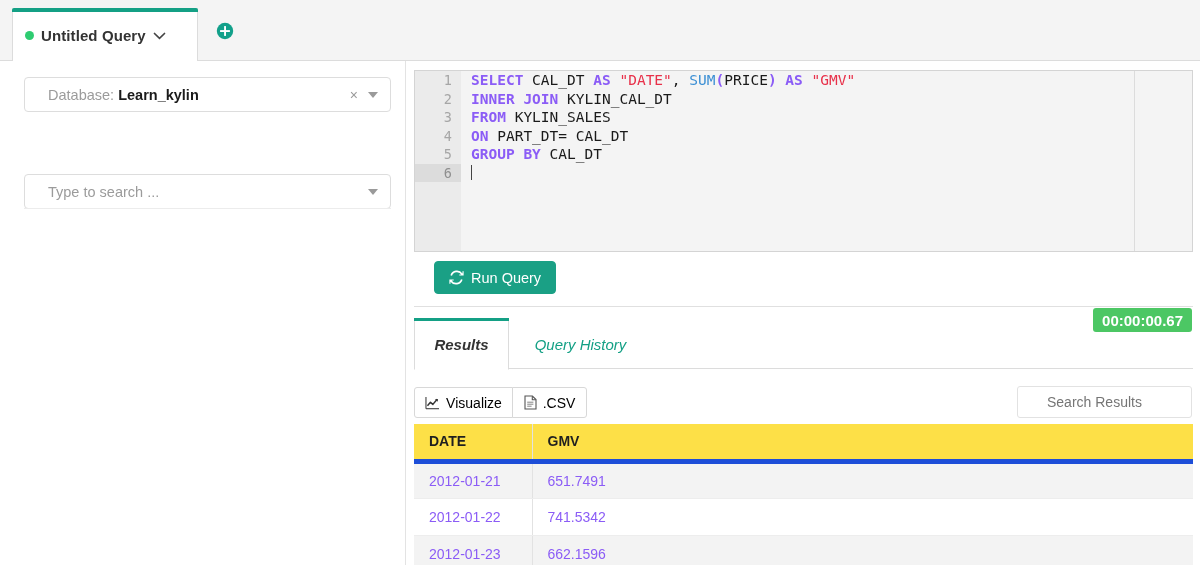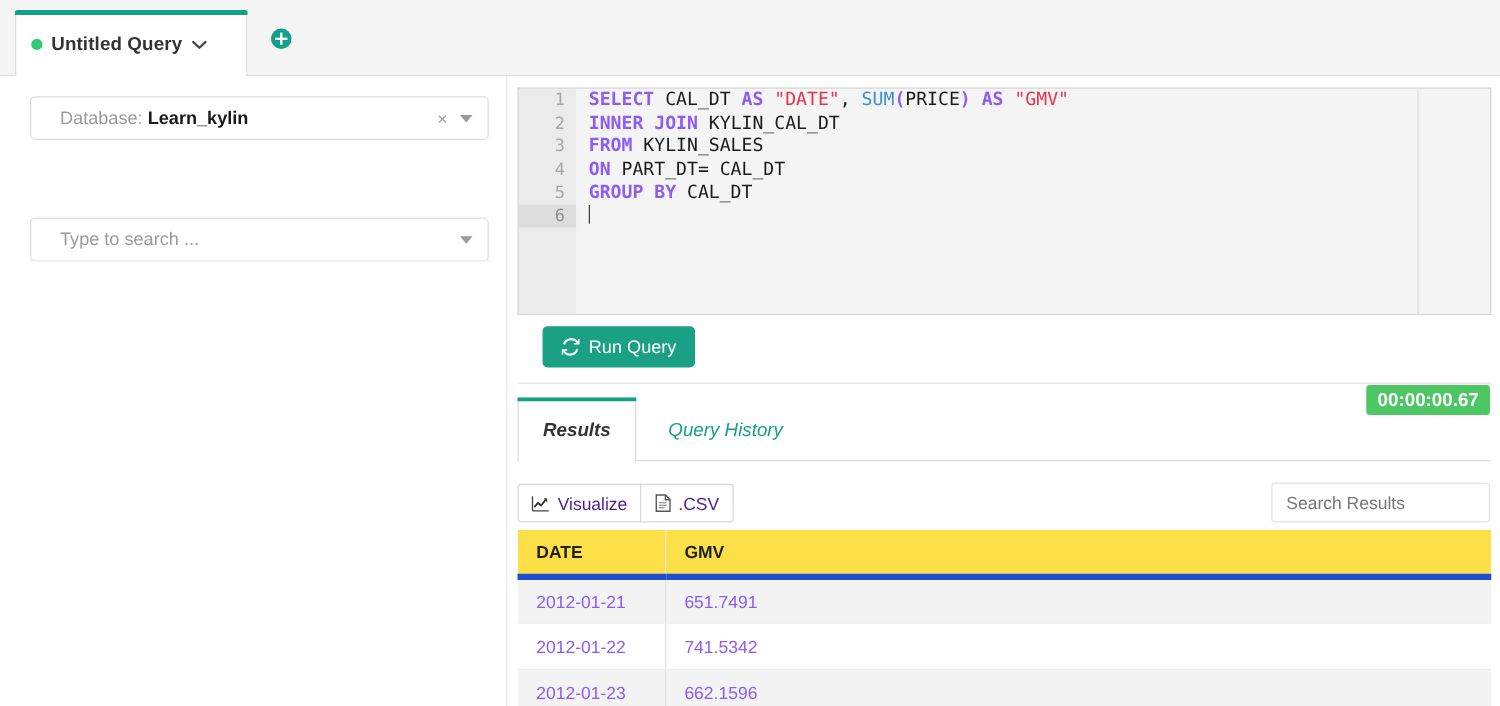--- a/index.html
+++ b/index.html
@@ -342,36 +342,36 @@
     position: absolute;
     top: 326px;
     height: 31px;
     box-sizing: border-box;
     background: #ffffff;
     border: 1px solid #d8d8d8;
     display: flex;
     align-items: center;
     justify-content: center;
     font-size: 14px;
-    color: #4c1d95;
+    color: #000000;
     cursor: pointer;
   }
   .tool-vis { left: 8px; width: 99px; border-radius: 3px 0 0 3px; }
   .tool-csv { left: 106px; width: 75px; border-radius: 0 3px 3px 0; }
   .tool-ico { margin-right: 6px; display: inline-flex; align-items: center; }
   .search-results {
     position: absolute;
     right: 8px; top: 325px;
     width: 175px;
     height: 32px;
     box-sizing: border-box;
     background: #ffffff;
     border: 1px solid #e2e2e2;
     border-radius: 3px;
-    padding-left: 11px;
+    padding-left: 29px;
     font-size: 14px;
     color: #a9a9a9;
     font-family: "Liberation Sans", sans-serif;
     outline: none;
   }
 
   
   .rtable {
     position: absolute;
     left: 8px; top: 363px;

